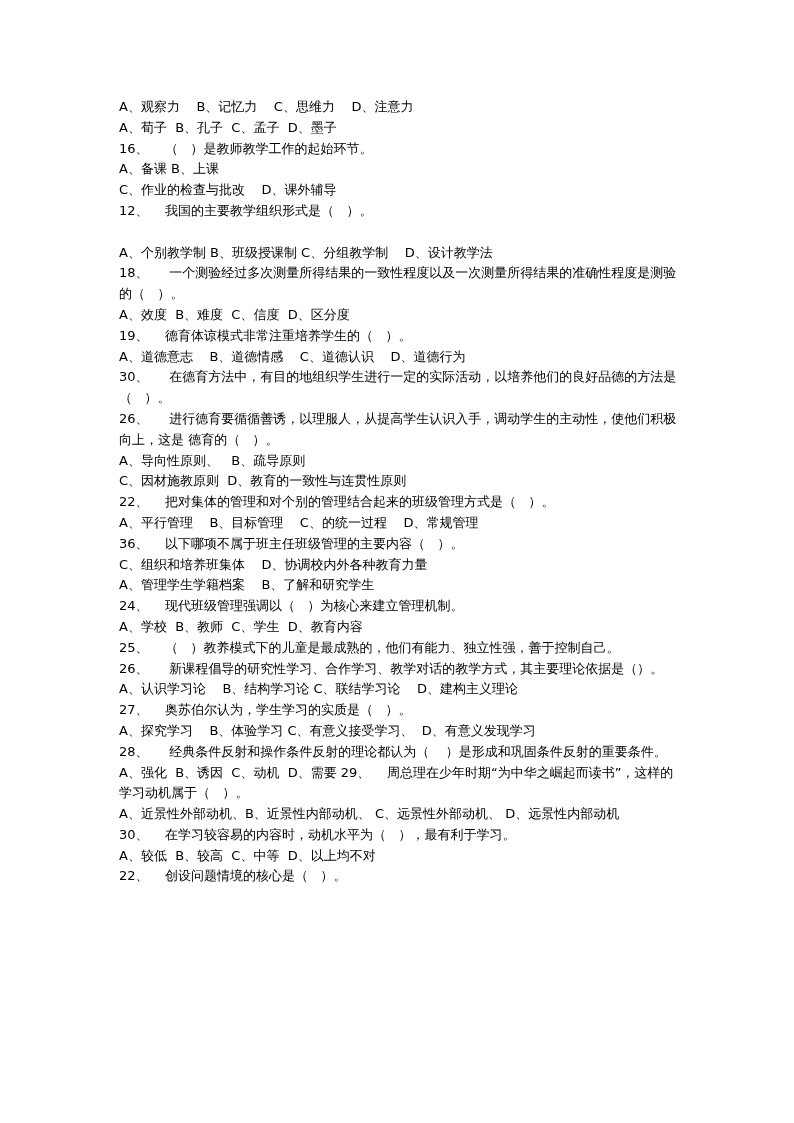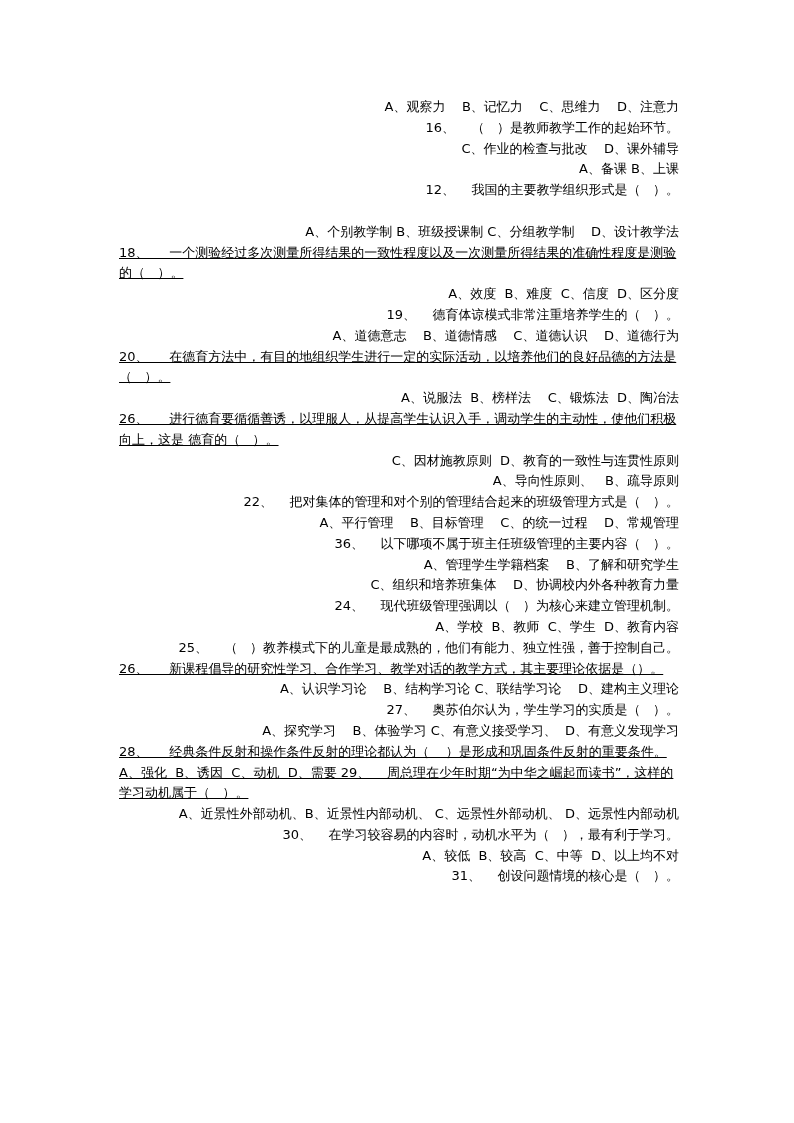--- a/index.html
+++ b/index.html
@@ -7,55 +7,55 @@
     .page {
       position: absolute;
       left: 119px;
       top: 97px;
       width: 560px;
       font-family: "DejaVu Sans", sans-serif;
       font-size: 13px;
       line-height: 20.8px;
       color: #000000;
     }
-    .line { white-space: pre; height: 20.8px; text-align: right; }
-    .wrap { white-space: pre-wrap; word-break: break-all; text-decoration: underline; }
+    .line { white-space: pre; height: 20.8px; }
+    .wrap { white-space: pre-wrap; word-break: break-all; }
     .blank { height: 20.8px; }
   </style>
 </head>
 <body>
 
 <div class="page">
   <div class="line">A、观察力    B、记忆力    C、思维力    D、注意力</div>
+  <div class="line">A、荀子  B、孔子  C、孟子  D、墨子</div>
   <div class="line">16、    （   ）是教师教学工作的起始环节。</div>
+  <div class="line">A、备课 B、上课</div>
   <div class="line">C、作业的检查与批改    D、课外辅导</div>
-  <div class="line">A、备课 B、上课</div>
   <div class="line">12、    我国的主要教学组织形式是（   ）。</div>
   <div class="blank"></div>
   <div class="line">A、个别教学制 B、班级授课制 C、分组教学制    D、设计教学法</div>
   <div class="wrap">18、     一个测验经过多次测量所得结果的一致性程度以及一次测量所得结果的准确性程度是测验的（   ）。</div>
   <div class="line">A、效度  B、难度  C、信度  D、区分度</div>
   <div class="line">19、    德育体谅模式非常注重培养学生的（   ）。</div>
   <div class="line">A、道德意志    B、道德情感    C、道德认识    D、道德行为</div>
-  <div class="wrap">20、     在德育方法中，有目的地组织学生进行一定的实际活动，以培养他们的良好品德的方法是（   ）。</div>
-  <div class="line">A、说服法  B、榜样法    C、锻炼法  D、陶冶法</div>
+  <div class="wrap">30、     在德育方法中，有目的地组织学生进行一定的实际活动，以培养他们的良好品德的方法是（   ）。</div>
   <div class="wrap">26、     进行德育要循循善诱，以理服人，从提高学生认识入手，调动学生的主动性，使他们积极向上，这是 德育的（   ）。</div>
+  <div class="line">A、导向性原则、   B、疏导原则</div>
   <div class="line">C、因材施教原则  D、教育的一致性与连贯性原则</div>
-  <div class="line">A、导向性原则、   B、疏导原则</div>
   <div class="line">22、    把对集体的管理和对个别的管理结合起来的班级管理方式是（   ）。</div>
   <div class="line">A、平行管理    B、目标管理    C、的统一过程    D、常规管理</div>
   <div class="line">36、    以下哪项不属于班主任班级管理的主要内容（   ）。</div>
+  <div class="line">C、组织和培养班集体    D、协调校内外各种教育力量</div>
   <div class="line">A、管理学生学籍档案    B、了解和研究学生</div>
-  <div class="line">C、组织和培养班集体    D、协调校内外各种教育力量</div>
   <div class="line">24、    现代班级管理强调以（   ）为核心来建立管理机制。</div>
   <div class="line">A、学校  B、教师  C、学生  D、教育内容</div>
   <div class="line">25、    （   ）教养模式下的儿童是最成熟的，他们有能力、独立性强，善于控制自己。</div>
   <div class="wrap">26、     新课程倡导的研究性学习、合作学习、教学对话的教学方式，其主要理论依据是（）。</div>
   <div class="line">A、认识学习论    B、结构学习论 C、联结学习论    D、建构主义理论</div>
   <div class="line">27、    奥苏伯尔认为，学生学习的实质是（   ）。</div>
   <div class="line">A、探究学习    B、体验学习 C、有意义接受学习、  D、有意义发现学习</div>
   <div class="wrap">28、     经典条件反射和操作条件反射的理论都认为（    ）是形成和巩固条件反射的重要条件。</div>
   <div class="wrap">A、强化  B、诱因  C、动机  D、需要 29、    周总理在少年时期“为中华之崛起而读书”，这样的学习动机属于（   ）。</div>
   <div class="line">A、近景性外部动机、B、近景性内部动机、 C、远景性外部动机、 D、远景性内部动机</div>
   <div class="line">30、    在学习较容易的内容时，动机水平为（   ），最有利于学习。</div>
   <div class="line">A、较低  B、较高  C、中等  D、以上均不对</div>
-  <div class="line">31、    创设问题情境的核心是（   ）。</div>
+  <div class="line">22、    创设问题情境的核心是（   ）。</div>
 </div>
 
 </body></html>

